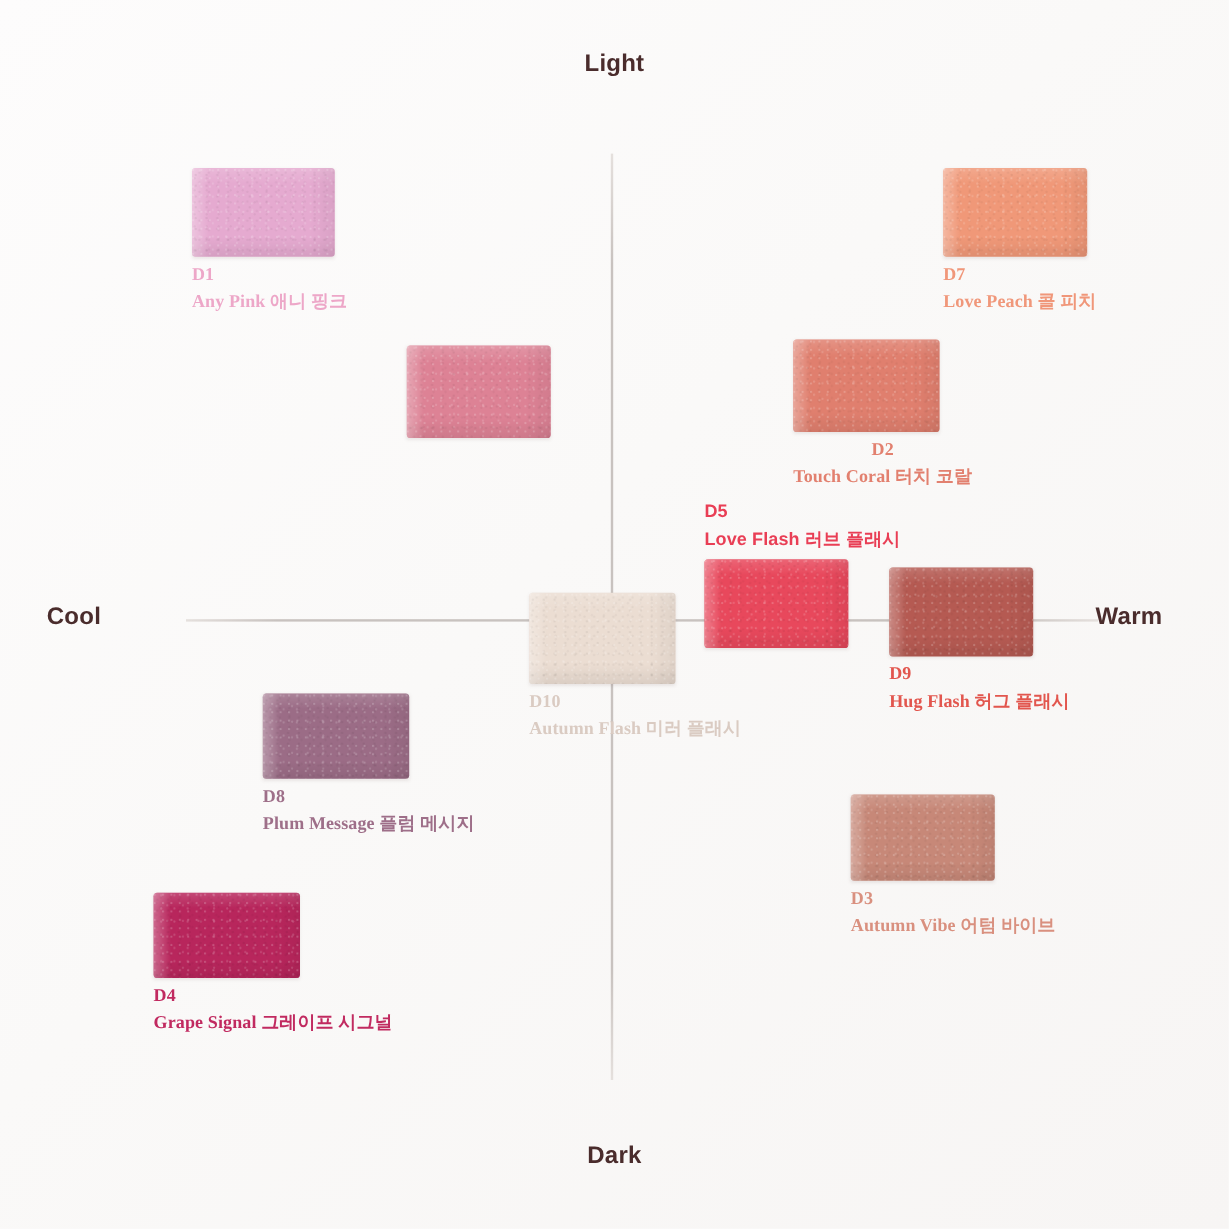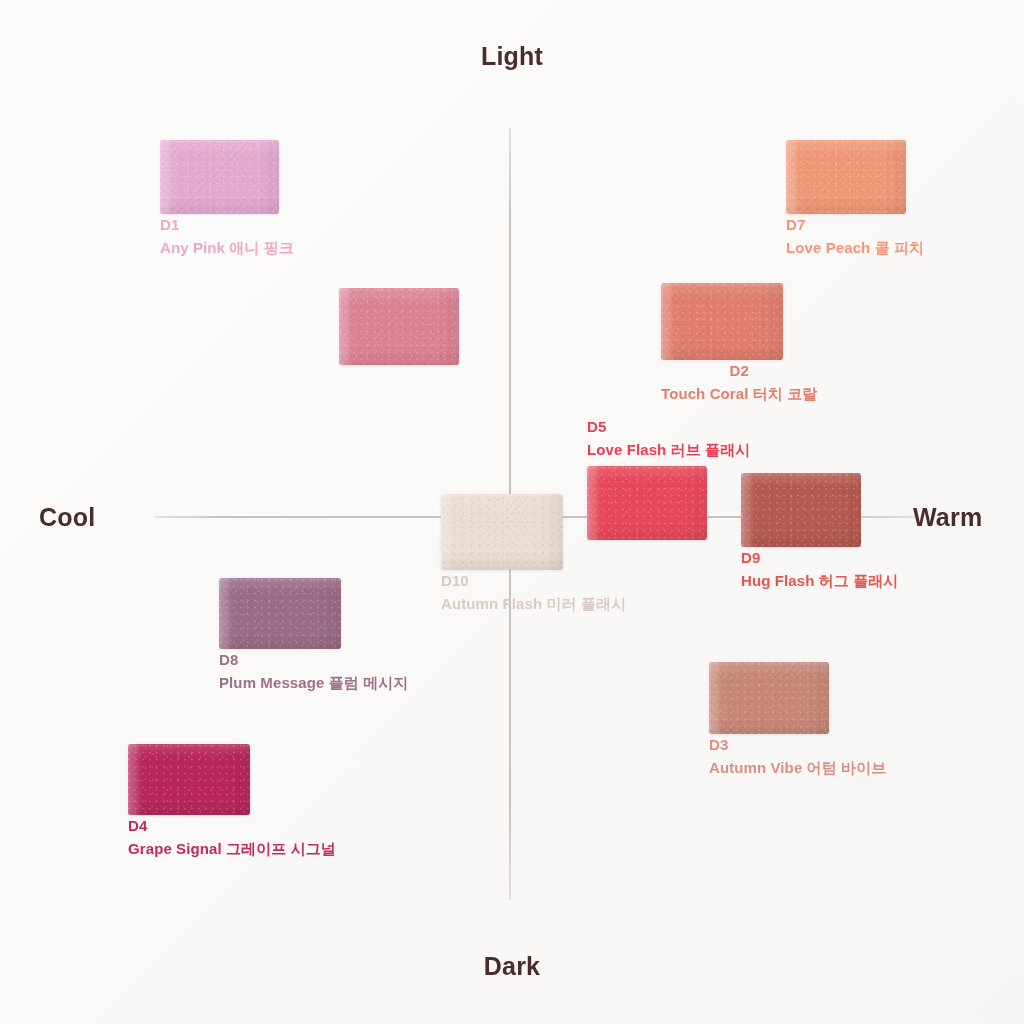--- a/index.html
+++ b/index.html
@@ -36,21 +36,21 @@
     left: 155px;
     top: 516px;
     height: 2px;
     width: 760px;
     background: linear-gradient(to right, #e5e0dd 0%, #c8c2bf 10%, #c8c2bf 90%, #e5e0dd 100%);
   }
 
   .axis-label {
     position: absolute;
     color: #4a2c2c;
-    font-size: 25px;
+    font-size: 20px;
     font-weight: bold;
     letter-spacing: 0.2px;
     white-space: nowrap;
   }
   .axis-label.top    { left: 0; right: 0; top: 42px; text-align: center; }
   .axis-label.bottom { left: 0; right: 0; top: 952px; text-align: center; }
   .axis-label.left   { left: 39px;  top: 503px; }
   .axis-label.right  { left: 913px; top: 503px; }
 
   
@@ -101,21 +101,21 @@
     letter-spacing: 0.1px;
   }
   .name {
     font-size: 15px;
     font-weight: bold;
     letter-spacing: 0.1px;
     margin-top: 4px;
   }
   
   .entry.cap-top .caption { margin-bottom: 7px; }
-  .entry.cap-bottom .caption { margin-top: 1px; }
+  .entry.cap-bottom .caption { margin-top: 6px; font-family: Liberation Serif, serif; }
 </style>
 </head>
 <body>
 
 <div id="stage">
 
   <div class="axis-line axis-v"></div>
   <div class="axis-line axis-h"></div>
 
   <div class="axis-label top">Light</div>

